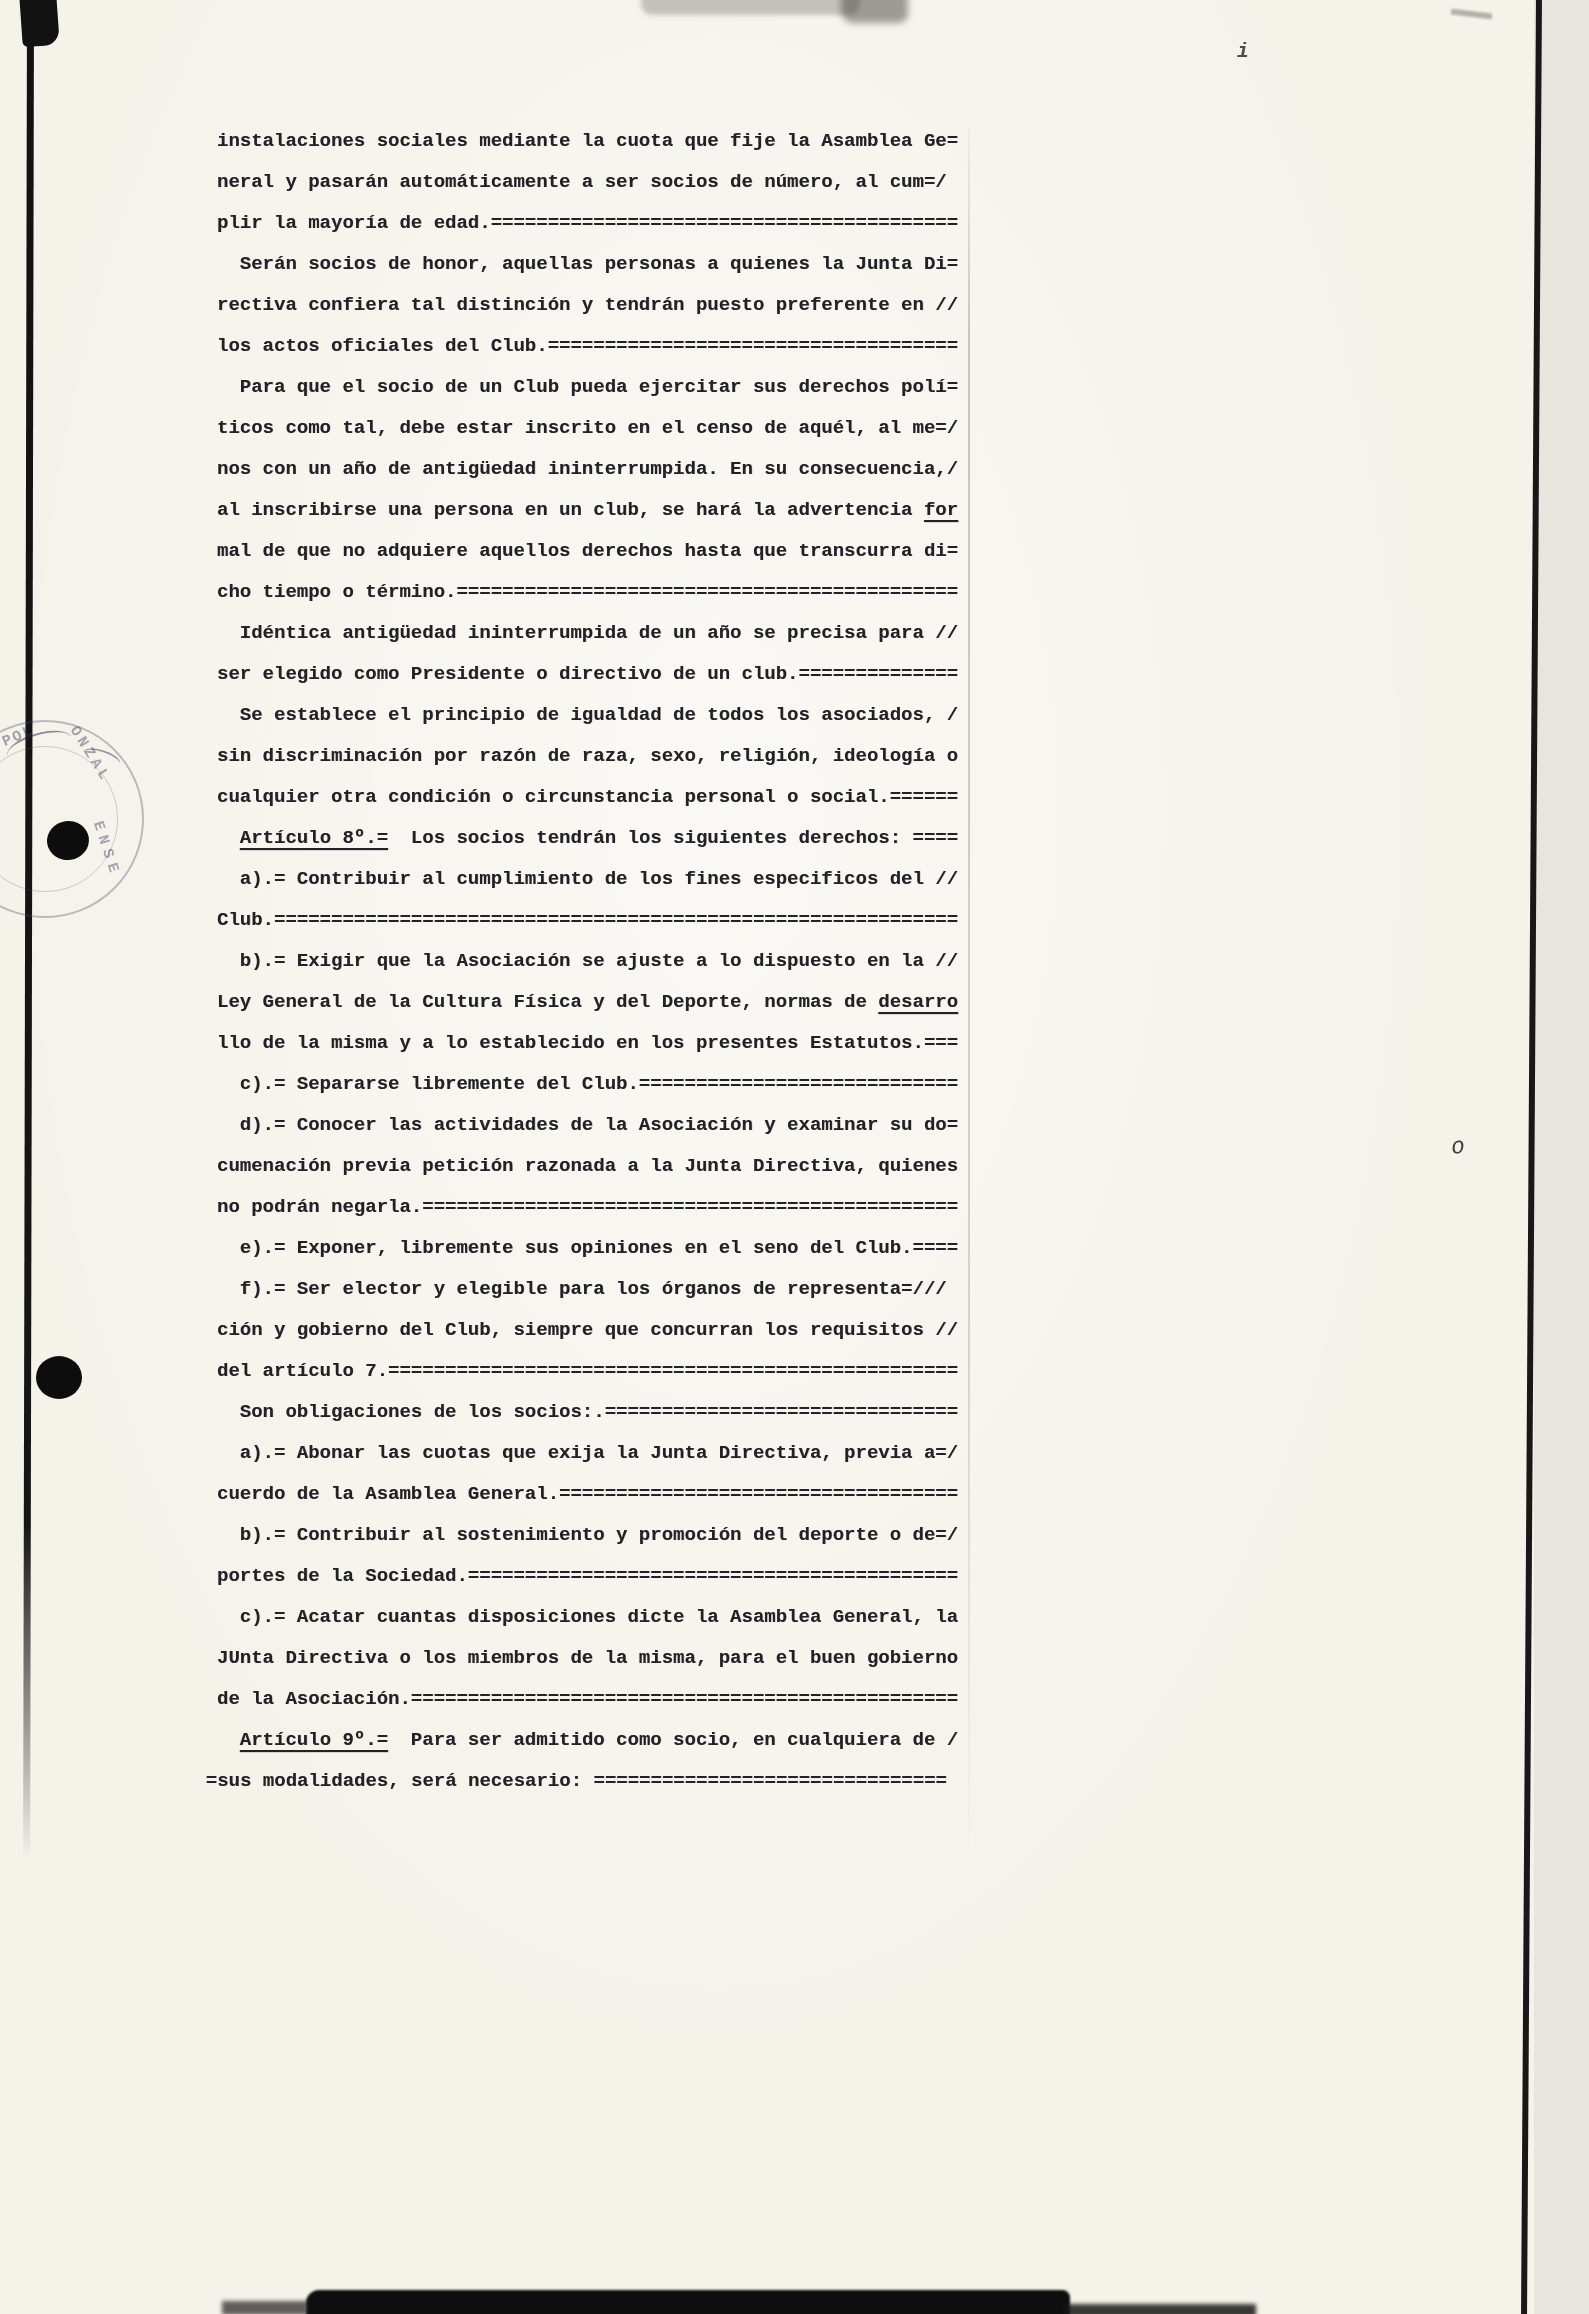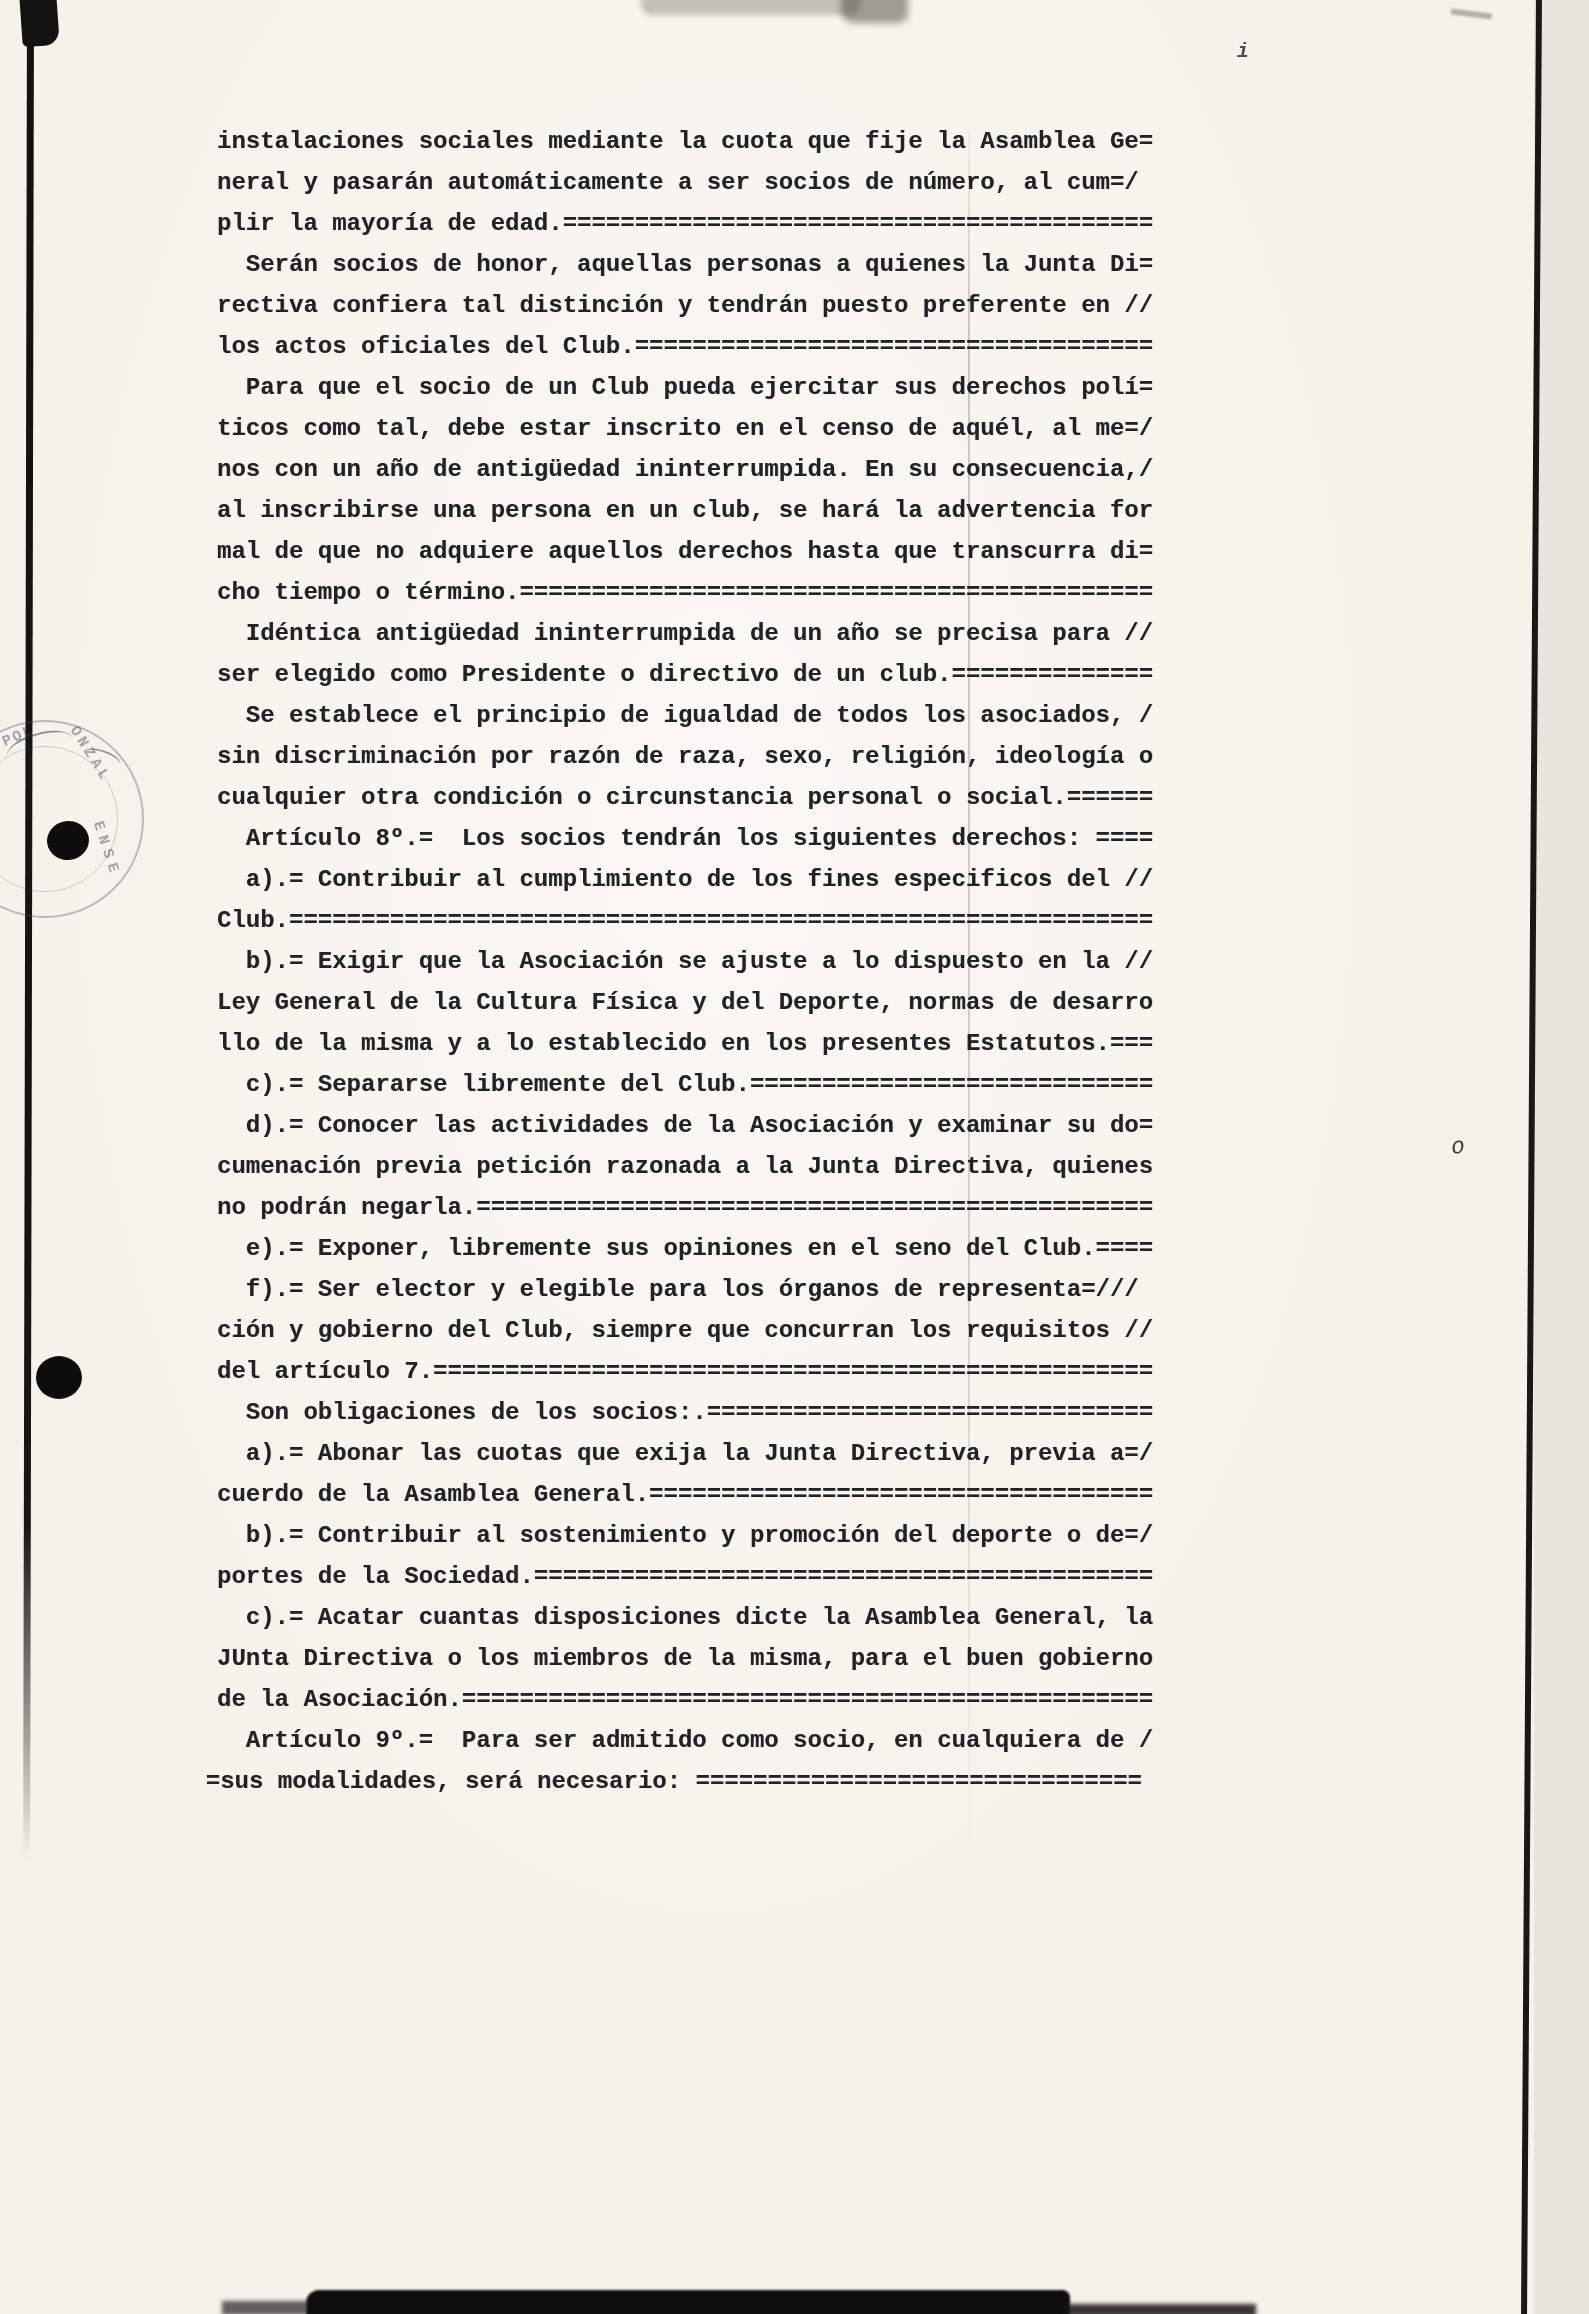--- a/index.html
+++ b/index.html
@@ -9,27 +9,28 @@
     position:relative;
     width:1589px; height:2315px;
     background: var(--paper, #f5f2ea);
     background-image: radial-gradient(ellipse at 45% 35%, rgba(255,255,255,.5) 0%, rgba(255,255,255,0) 60%);
     overflow:hidden;
   }
 
   
   .text-block {
     position:absolute; left:217px; top:121px;
-    font-size:24px; line-height:41px;
+    font-size:19px; line-height:41px;
     white-space:pre;
     color: var(--ink, #212126);
     font-weight:700;
     text-shadow: 0.4px 0.4px 0 rgba(20,20,25,.35);
   }
   .text-block .u {
+    text-decoration: underline;
     text-underline-offset: 4.7px;
     text-decoration-thickness: 1.9px;
     margin-top: 20px;
   }
 
   
   .edge-left {
     position:absolute; left:27px; top:0; width:6.5px; height:1860px;
     background: linear-gradient(180deg, #121212 0%, #161616 82%, rgba(18,18,18,0) 100%);
     transform: rotate(0.12deg); transform-origin: top center;

